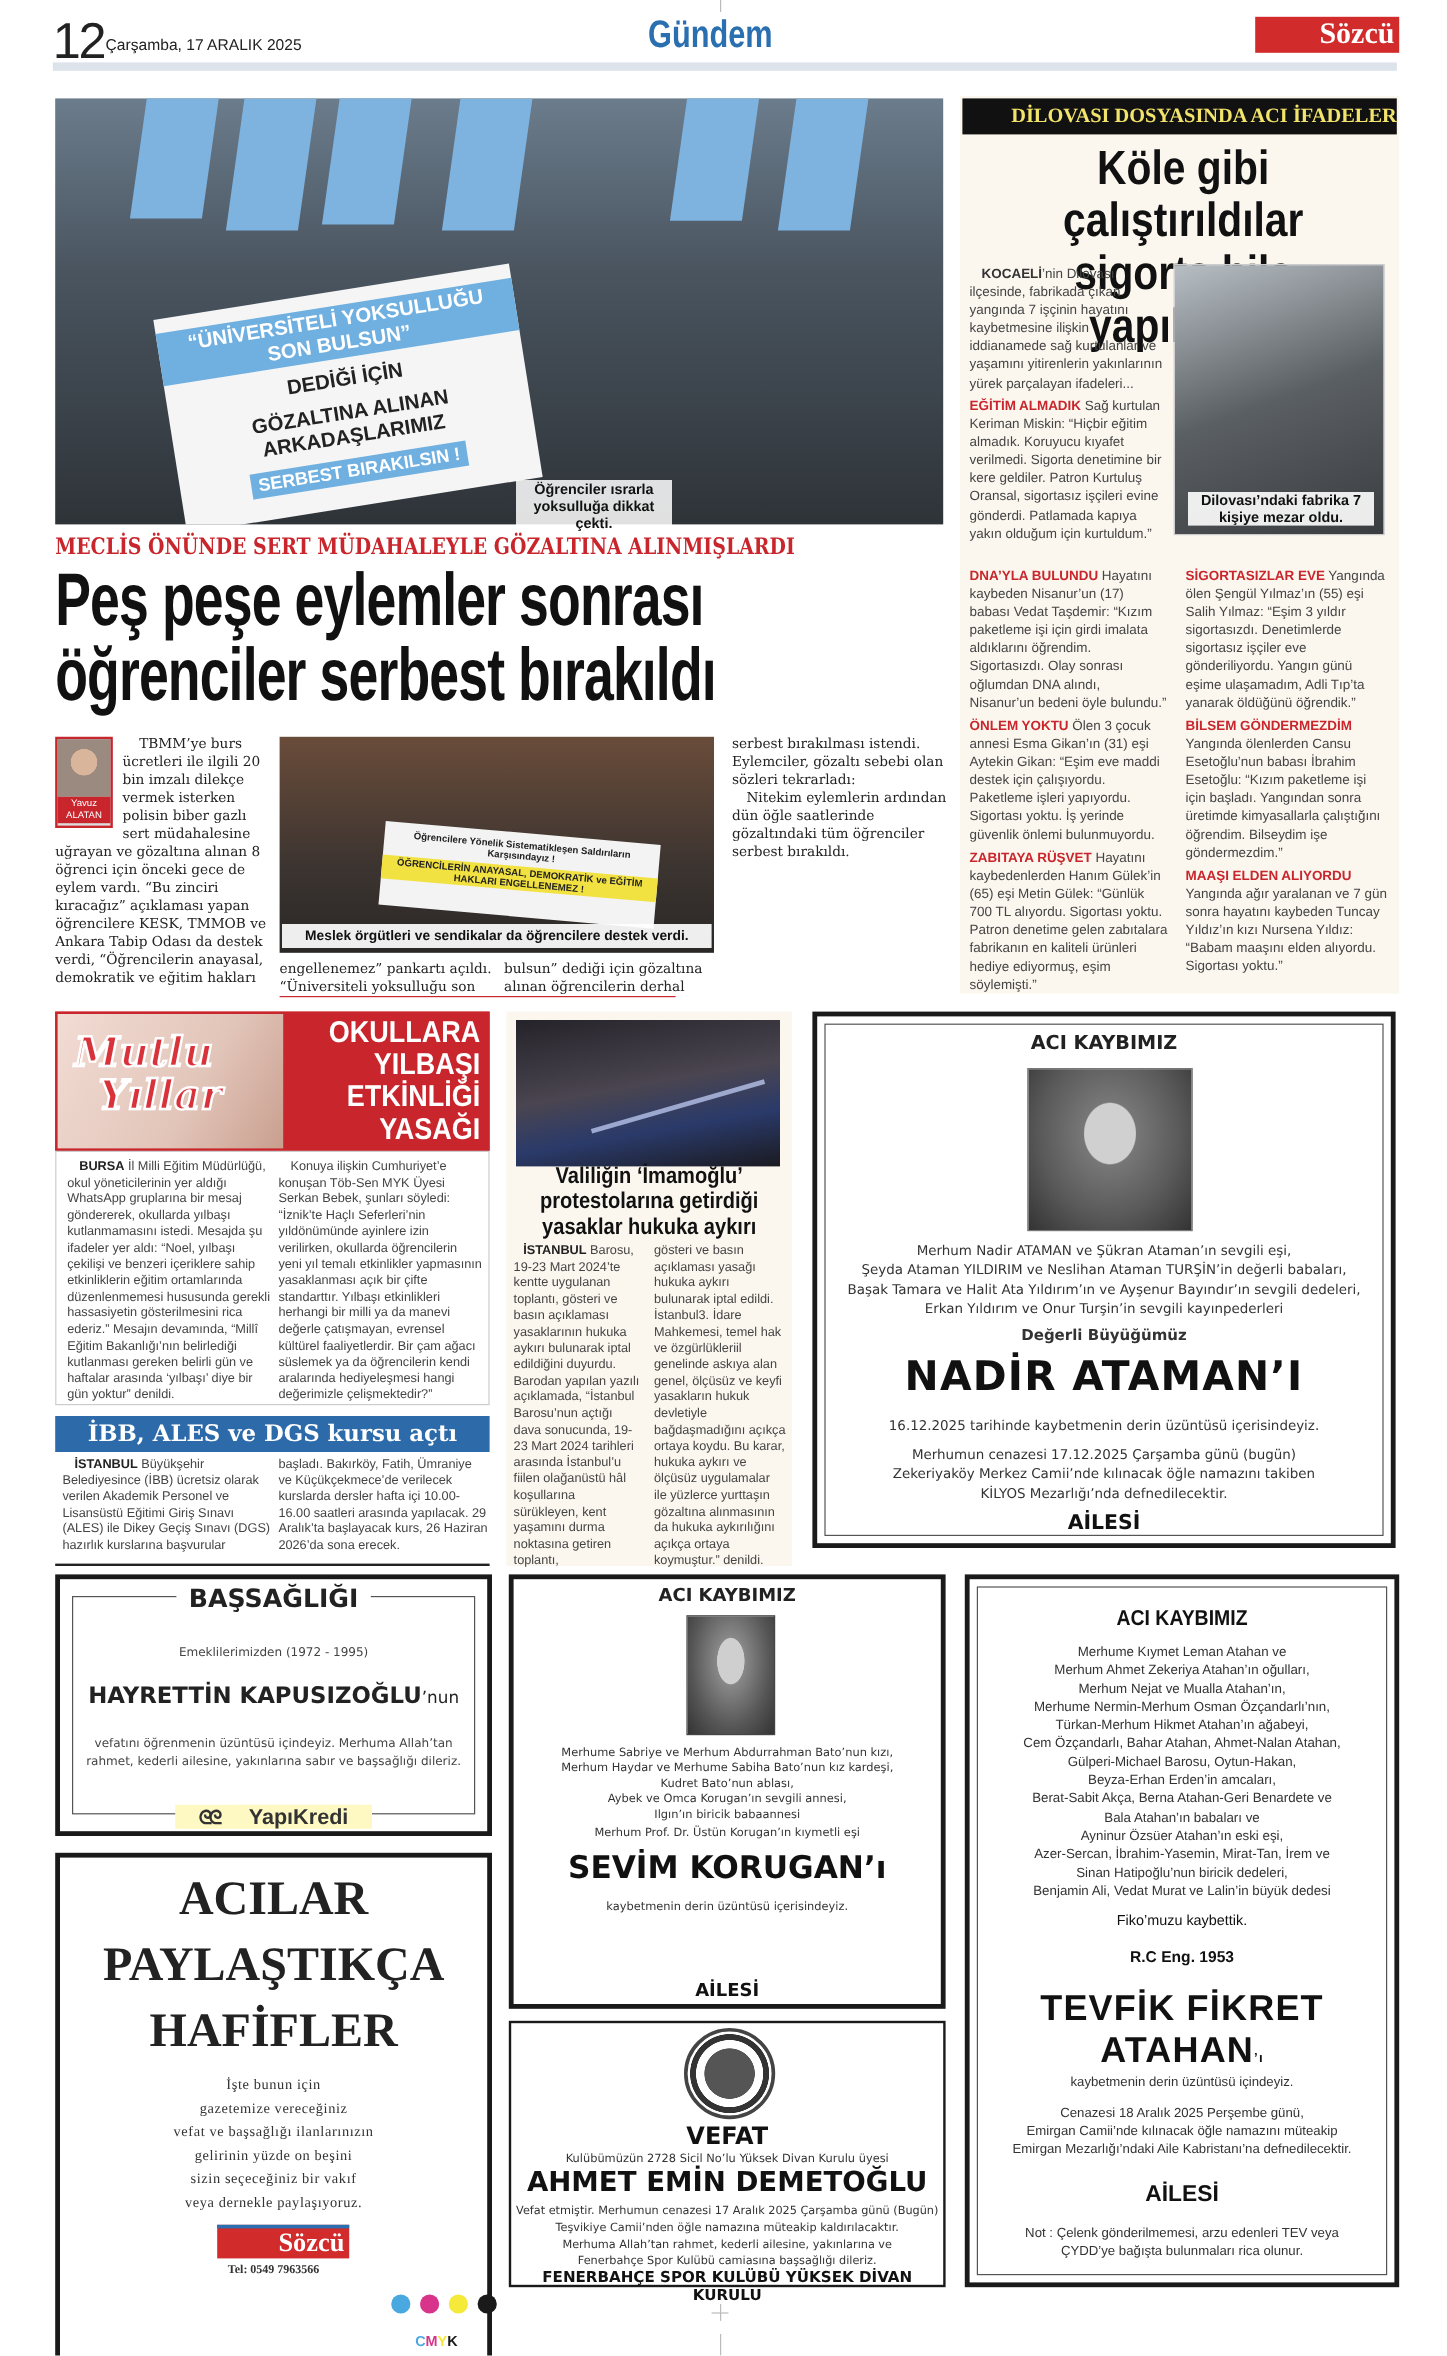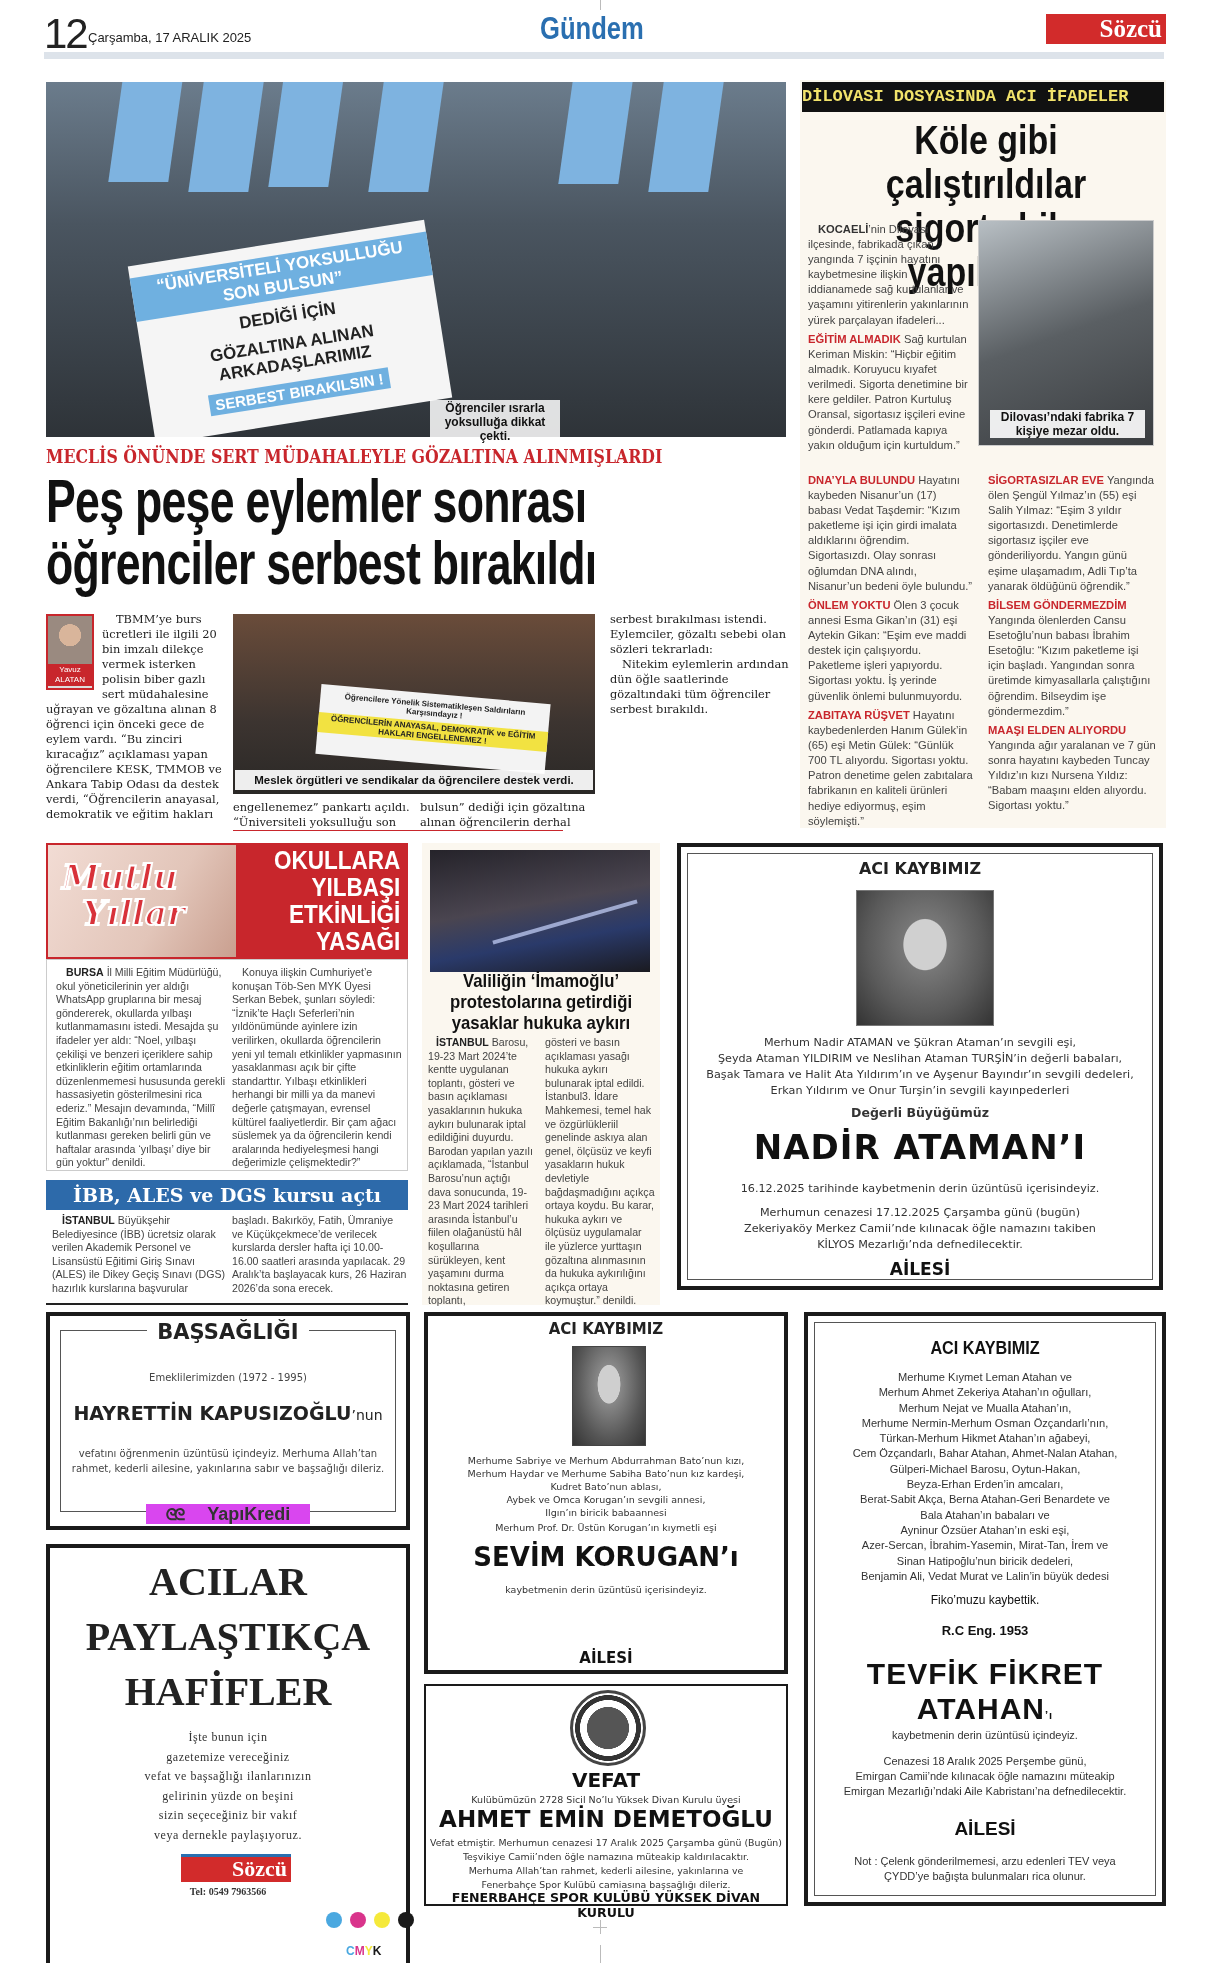--- a/index.html
+++ b/index.html
@@ -15,21 +15,21 @@
 
 #photo{left:46px;top:82px;width:740px;height:355px;background:linear-gradient(180deg,#6b7c8c 0%,#4a5560 40%,#2e3338 100%);overflow:hidden}
 .flag{position:absolute;width:60px;height:110px;background:#7eb3e0;transform:skewX(-8deg)}
 #banner{position:absolute;left:94px;top:160px;width:300px;height:180px;background:#f5f5f5;transform:rotate(-9deg);text-align:center;padding-top:12px}
 #banner .b1{background:#6fb0e0;color:#fff;font-weight:bold;font-size:17px;display:inline-block;padding:2px 6px}
 #banner .b2{font-weight:bold;font-size:17px;color:#222;margin:8px 0}
 #banner .b3{background:#6fb0e0;color:#fff;font-weight:bold;font-size:15px;display:inline-block;padding:2px 6px}
 #cap1{left:430px;top:400px;color:#111;font-weight:bold;font-size:12px;text-align:center;background:rgba(255,255,255,.85);padding:1px 4px}
 
 #rcol{left:800px;top:80px;width:366px;height:748px;background:#fbf7ef}
-#kick2{left:802px;top:82px;width:362px;height:30px;background:#111;color:#f2e36b;font-family:Liberation Mono, monospace;font-weight:bold;font-size:17px;line-height:30px;text-align:left}
+#kick2{left:802px;top:82px;width:362px;height:30px;background:#111;color:#f2e36b;font-family:Liberation Serif, serif;font-weight:bold;font-size:17px;line-height:30px;text-align:right}
 #head2{left:806px;top:118px;width:360px;font-size:40px;line-height:44px;text-align:center;color:#111;font-weight:bold;transform:scaleX(.85);transform-origin:center top}
 #img2{left:978px;top:220px;width:176px;height:226px;background:linear-gradient(160deg,#b8bfc4,#5a5f63 50%,#3a3d40);border:1px solid #ccc}
 #cap2{left:990px;top:410px;width:155px;font-size:12px;font-weight:bold;text-align:center;background:rgba(255,255,255,.9);color:#111}
 .body2{font-size:11.2px;line-height:15.1px;color:#444}
 .red{color:#c8262c;font-weight:bold}
 
 #kick1{left:46px;top:445px;font-family:"DejaVu Serif",serif;font-weight:bold;color:#c8262c;font-size:19px;white-space:nowrap;transform:scaleX(.83);transform-origin:left top}
 #head1{left:46px;top:470px;font-size:62px;line-height:62px;color:#111;font-weight:bold;white-space:nowrap;transform:scaleX(.72);transform-origin:left top;letter-spacing:-1px}
 #auth{left:46px;top:614px;width:48px;height:76px;border:2px solid #c8262c;background:#ddd}
 #auth .face{width:44px;height:48px;background:radial-gradient(circle at 50% 40%,#d9b59b 0 30%,#9a8a80 31% 100%)}
@@ -71,21 +71,21 @@
 
 #ob2{left:46px;top:1312px;width:364px;height:218px}
 #ob2 .frame{position:absolute;left:10px;top:14px;right:10px;bottom:14px;border:1px solid #555}
 #ob2 .hd{top:4px;font-size:21px;font-weight:bold;color:#222}
 #ob2 .hd span{background:#fff;padding:0 10px}
 #ob2 .t1{top:56px;font-size:10px;color:#444}
 #ob2 .nm{top:86px;font-size:19px;font-weight:bold;color:#222}
 #ob2 .nm small{font-size:14px;font-weight:normal}
 #ob2 .t2{top:130px;font-size:10px;line-height:15px;color:#444}
 #ob2 .lg{top:188px;font-size:18px;font-weight:bold;color:#333}
-#ob2 .lg span{background:#d946ef;padding:0 10px}
+#ob2 .lg span{background:#fef9c3;padding:0 10px}
 
 #ob3{left:46px;top:1544px;width:364px;height:460px}
 #ob3 .big{top:6px;font-family:"Liberation Serif",serif;font-size:40px;line-height:55px;color:#222;font-weight:bold}
 #ob3 .txt{top:180px;font-family:"Liberation Serif",serif;font-size:12px;line-height:19.5px;color:#333;letter-spacing:.5px}
 #ob3 .lgo{position:absolute;left:131px;top:306px;width:110px;height:28px;background:#d22b2b;border-top:3px solid #2a6fb0;color:#fff;font-family:"Liberation Serif",serif;font-weight:bold;font-size:22px;line-height:24px;text-align:right;padding-right:4px}
 #ob3 .tel{top:338px;font-family:"Liberation Serif",serif;font-size:10px;font-weight:bold;color:#333}
 
 #ob4{left:424px;top:1312px;width:364px;height:362px}
 #ob4 .hd{top:4px;font-size:15px;font-weight:bold;color:#222}
 #ob4 .ph{position:absolute;left:144px;top:30px;width:74px;height:100px;background:radial-gradient(ellipse at 50% 38%,#cfcfcf 0 22%,#888 23%,#555 65%,#333);border:1px solid #444}

